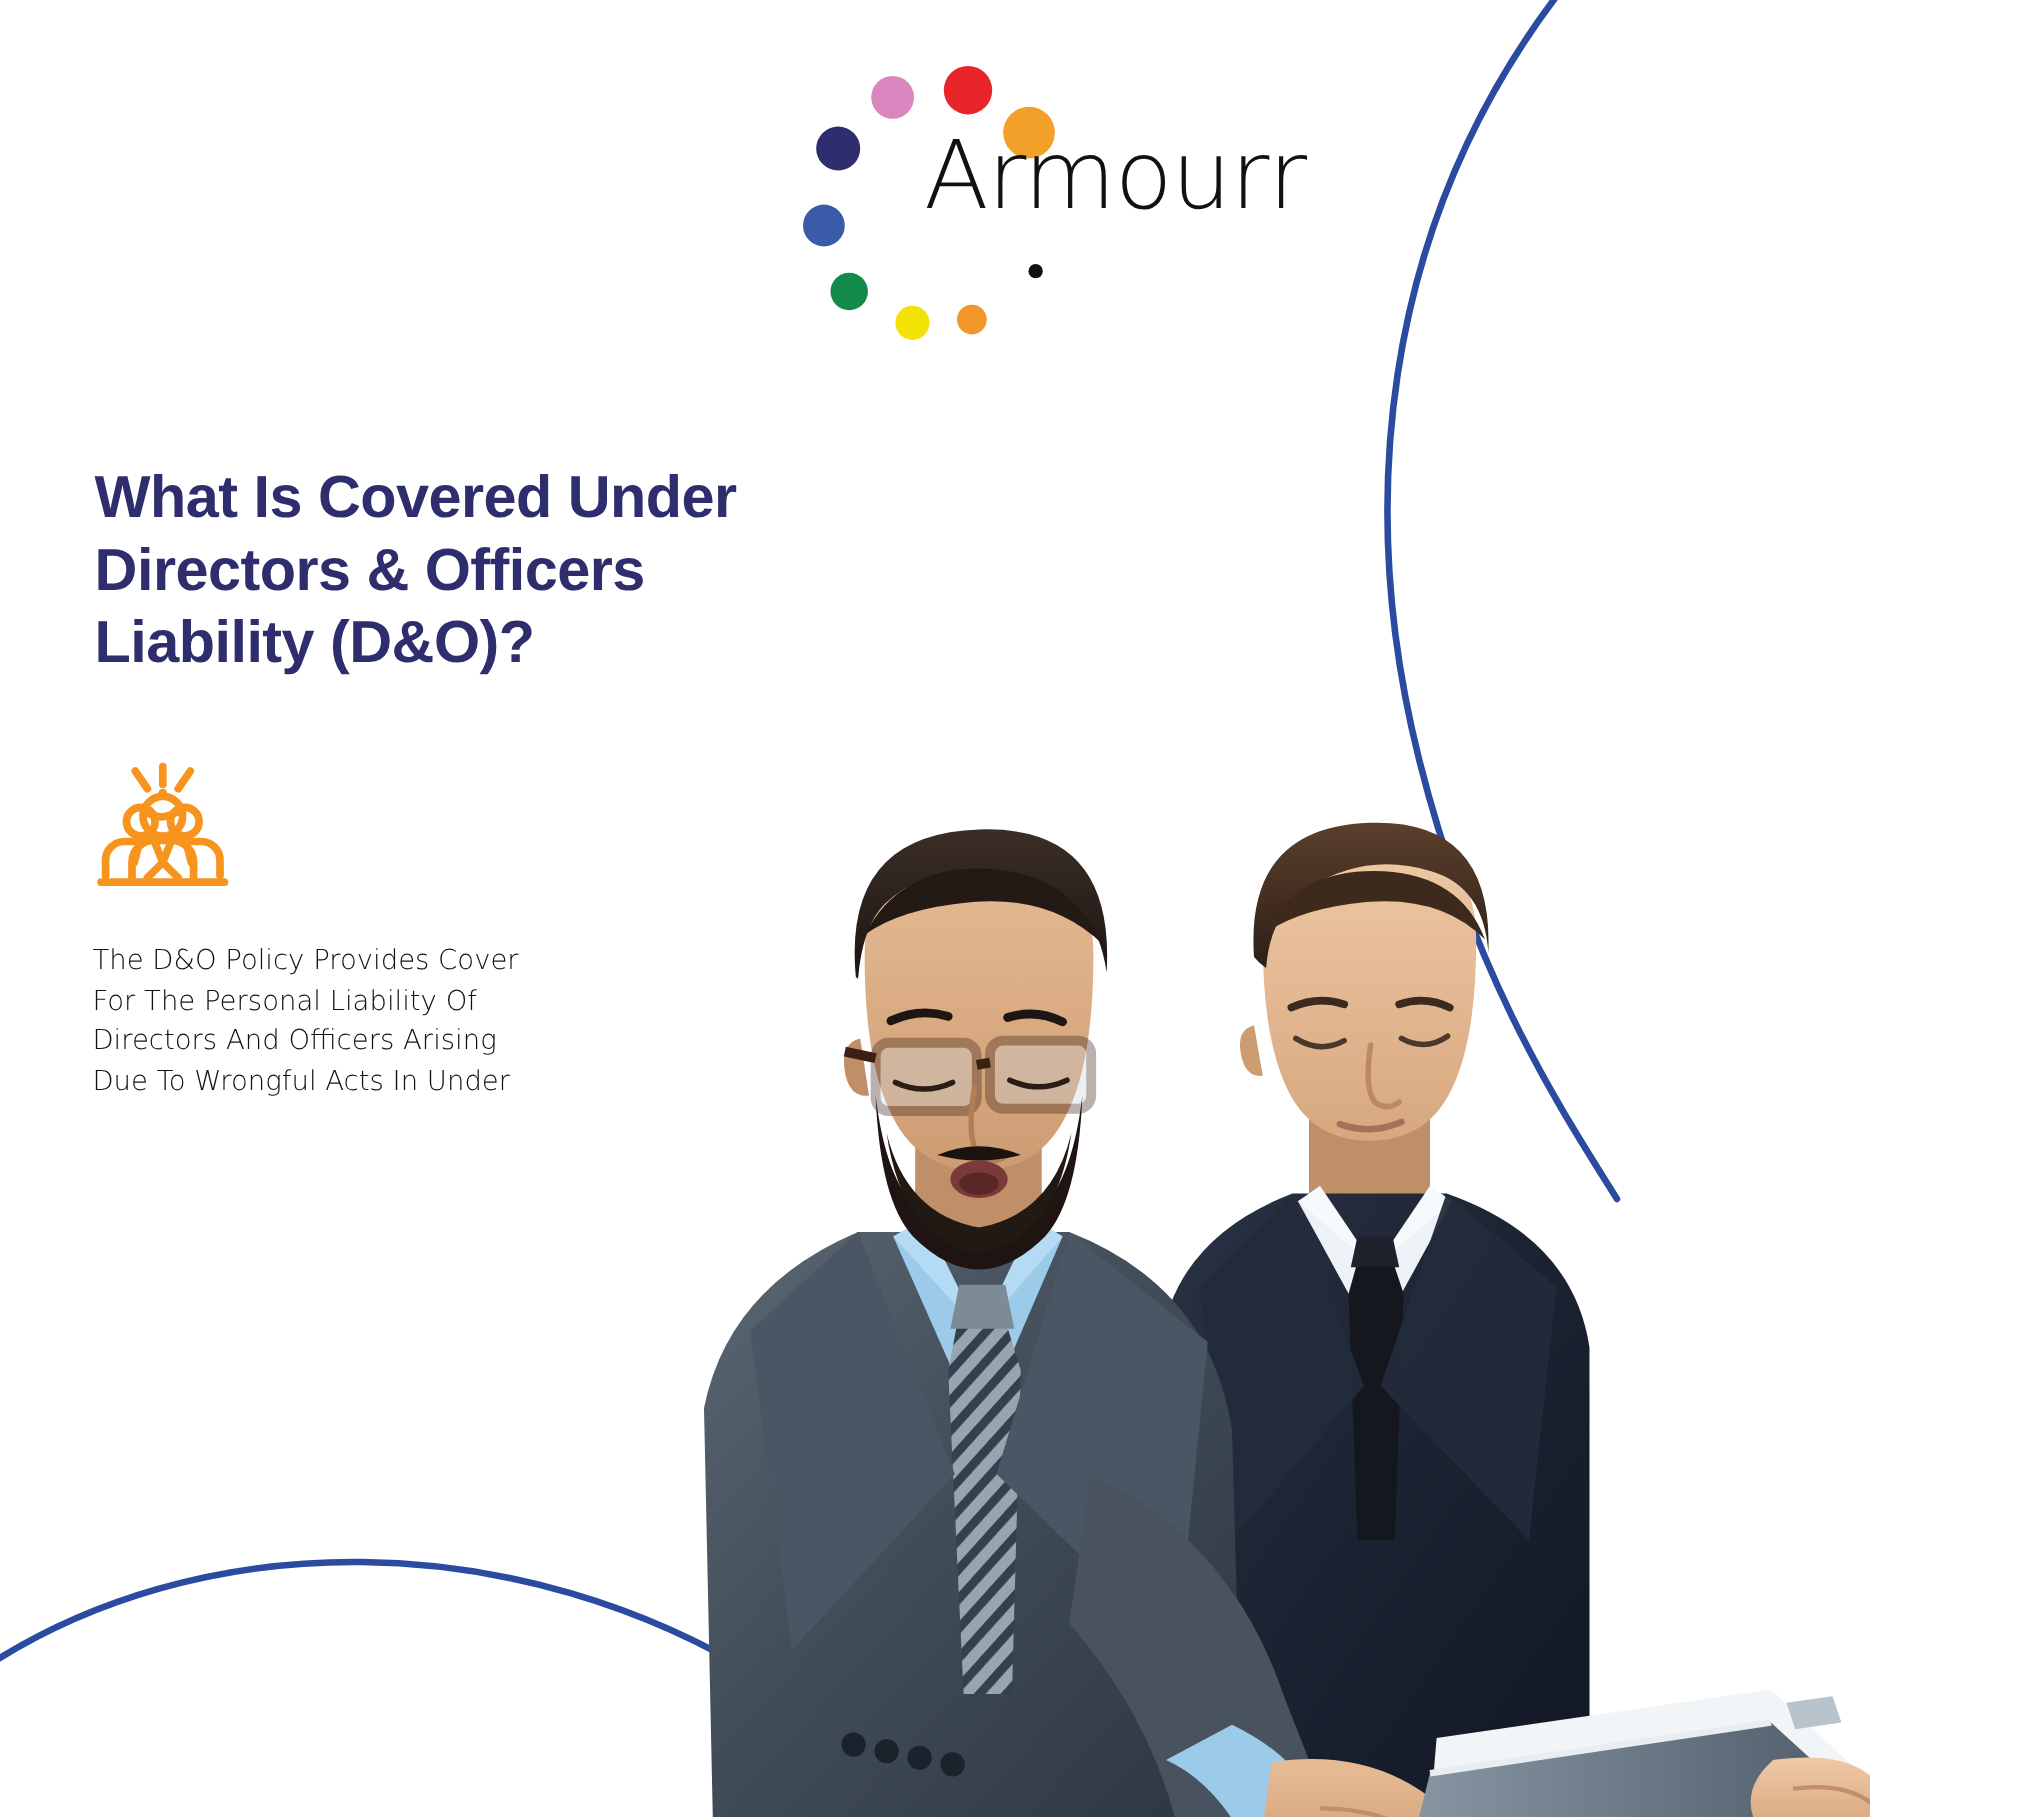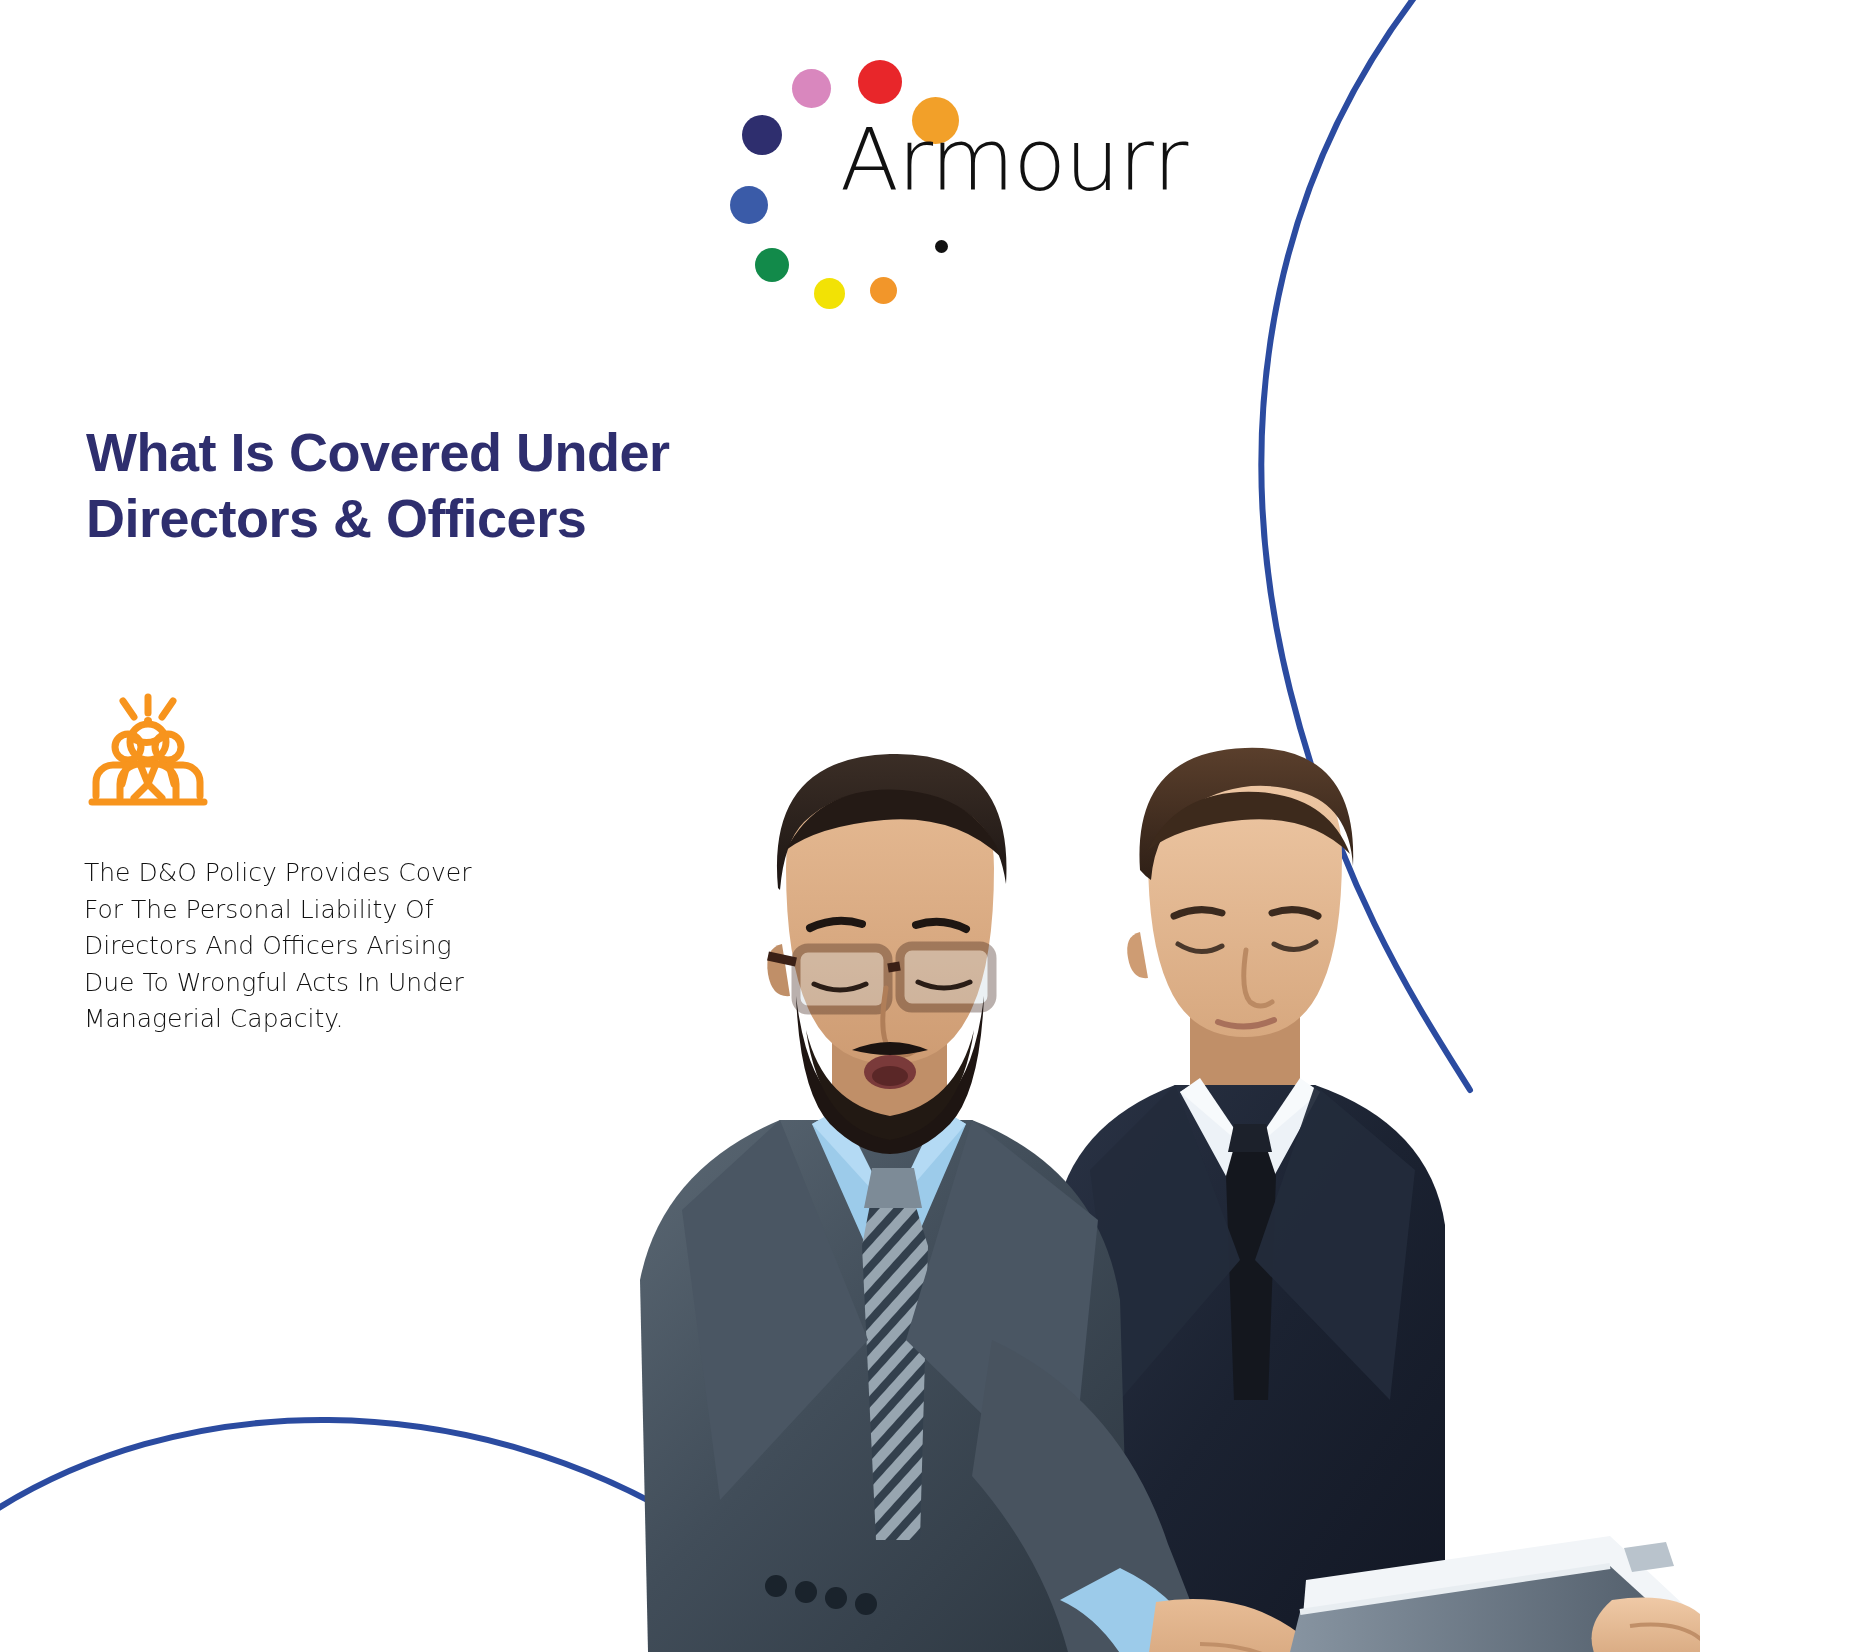--- a/index.html
+++ b/index.html
@@ -139,20 +139,21 @@
       <span class="logo-dot" style="left:84px;  top:223px; width:31px; height:31px; background:#F2E205;"></span>
       <span class="logo-dot" style="left:140px; top:222px; width:27px; height:27px; background:#F2962A;"></span>
       <span class="logo-dot" style="left:205px; top:185px; width:13px; height:13px; background:#111111;"></span>
     </div>
     <div class="brand-wordmark">Armourr</div>
   </div>
 
   <h1 class="headline">
     <span class="hl-line">What Is Covered Under</span>
     <span class="hl-line">Directors &amp; Officers</span>
+    <span class="hl-line">Liability (D&amp;O)?</span>
   </h1>
 
   <svg class="team-icon" viewBox="0 0 132 118">
     <g fill="none" stroke="#F7941D" stroke-width="7" stroke-linecap="round" stroke-linejoin="round">
 
       <line x1="41" y1="9" x2="52" y2="25"></line>
       <line x1="91" y1="9" x2="80" y2="25"></line>
 
       <line x1="66" y1="5" x2="66" y2="21"></line>
     </g>
@@ -179,21 +180,20 @@
 
       <line x1="10" y1="110" x2="122" y2="110"></line>
     </g>
   </svg>
 
   <p class="body-copy">
     <span class="bc-line">The D&amp;O Policy Provides Cover</span>
     <span class="bc-line">For The Personal Liability Of</span>
     <span class="bc-line">Directors And Officers Arising</span>
     <span class="bc-line">Due To Wrongful Acts In Under</span>
-    <span class="bc-line">Managerial Capacity.</span>
   </p>
 
   <div class="photo-wrap">
     <svg width="1100" height="952" viewBox="0 0 1100 952">
       <defs>
         <linearGradient id="greySuit" x1="0" y1="0" x2="1" y2="1">
           <stop offset="0%" stop-color="#5B6874"></stop>
           <stop offset="45%" stop-color="#414D59"></stop>
           <stop offset="100%" stop-color="#2C3640"></stop>
         </linearGradient>

